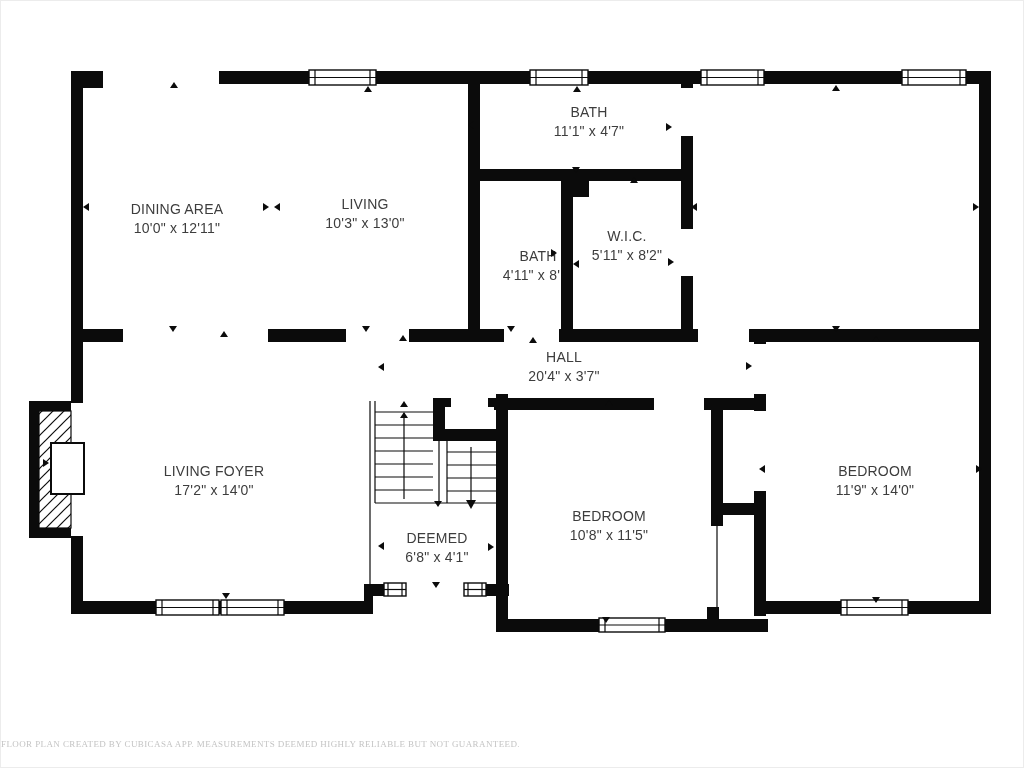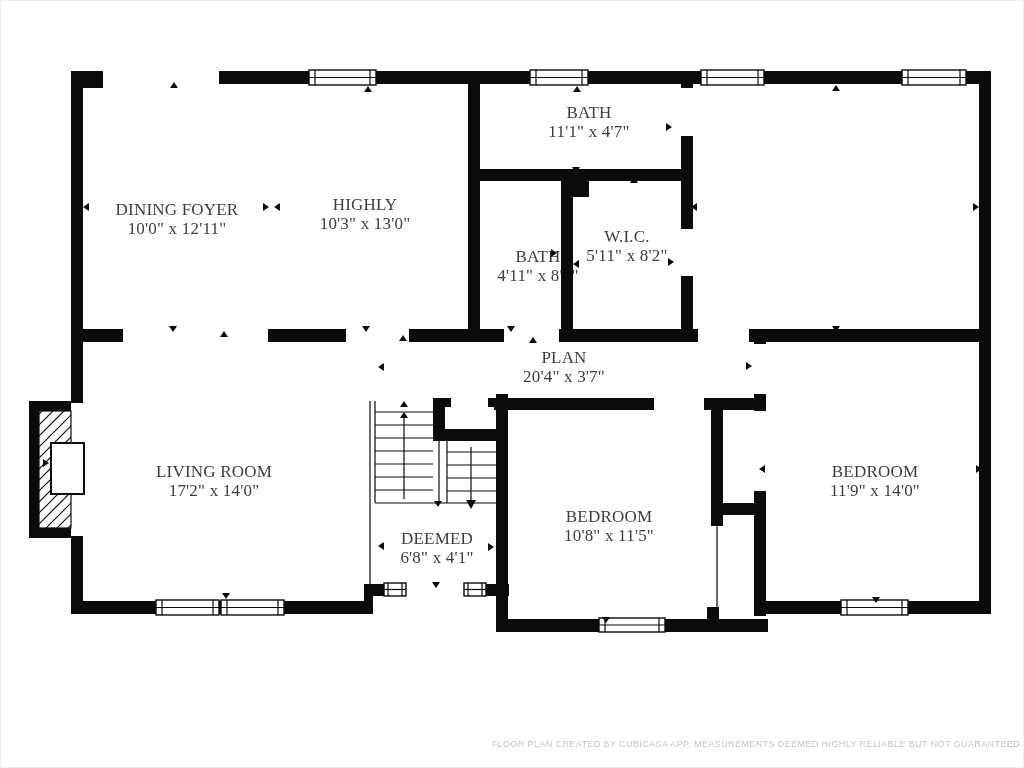--- a/index.html
+++ b/index.html
@@ -5,71 +5,71 @@
   html,body{margin:0;padding:0;background:#fff;}
   #stage{
     position:relative;width:1024px;height:768px;background:#fff;
     border:1px solid #ececec;box-sizing:border-box;overflow:hidden;
     font-family:"Liberation Sans",sans-serif;
   }
   .labels{position:absolute;inset:0;z-index:1;}
   .room-label{
     position:absolute;transform:translate(-50%,-50%);
     text-align:center;white-space:nowrap;
-    font-size:17px;line-height:19px;letter-spacing:.2px;
+    font-size:14px;line-height:19px;letter-spacing:.2px;
     color:var(--label,#3d3d3d);
-    font-family:Liberation Serif, serif;
   }
   .rname,.dims{display:block;}
   #plan-svg{position:absolute;left:0;top:0;z-index:2;}
   .wall{fill:var(--wall,#0b0b0b);}
   .win{fill:#ffffff;stroke:var(--wall,#0b0b0b);stroke-width:1.4;}
   .wl{stroke:var(--wall,#0b0b0b);stroke-width:1.2;}
   .tl{stroke:var(--wall,#0b0b0b);stroke-width:1.2;}
   .mk{fill:var(--wall,#0b0b0b);}
   .hatch-box{fill:url(#hatch);stroke:var(--wall,#0b0b0b);stroke-width:1.2;}
   .firebox{fill:#fff;stroke:var(--wall,#0b0b0b);stroke-width:2;}
   .footer{
     position:absolute;left:0;right:0;top:738px;z-index:3;
-    text-align:right;font-size:9px;letter-spacing:.4px;
+    text-align:left;font-size:9px;letter-spacing:.4px;
     color:var(--footer,#c4c4c4);
+    font-family:Liberation Serif, serif;
   }
 </style>
 </head>
 <body>
 
 <div id="stage" style="--wall: #0b0b0b; --label: #3d3d3d; --footer: #c4c4c4;">
 
   <div class="labels">
     <div class="room-label" style="left:176px;top:218px">
-      <span class="rname">DINING FOYER</span>
+      <span class="rname">DINING AREA</span>
       <span class="dims">10'0" x 12'11"</span>
     </div>
     <div class="room-label" style="left:364px;top:213px">
-      <span class="rname">HIGHLY</span>
+      <span class="rname">LIVING</span>
       <span class="dims">10'3" x 13'0"</span>
     </div>
     <div class="room-label" style="left:588px;top:121px">
       <span class="rname">BATH</span>
       <span class="dims">11'1" x 4'7"</span>
     </div>
     <div class="room-label" style="left:537px;top:265px">
       <span class="rname">BATH</span>
       <span class="dims">4'11" x 8'1"</span>
     </div>
     <div class="room-label" style="left:626px;top:245px">
       <span class="rname">W.I.C.</span>
       <span class="dims">5'11" x 8'2"</span>
     </div>
     <div class="room-label" style="left:563px;top:366px">
-      <span class="rname">PLAN</span>
+      <span class="rname">HALL</span>
       <span class="dims">20'4" x 3'7"</span>
     </div>
     <div class="room-label" style="left:213px;top:480px">
-      <span class="rname">LIVING ROOM</span>
+      <span class="rname">LIVING FOYER</span>
       <span class="dims">17'2" x 14'0"</span>
     </div>
     <div class="room-label" style="left:436px;top:547px">
       <span class="rname">DEEMED</span>
       <span class="dims">6'8" x 4'1"</span>
     </div>
     <div class="room-label" style="left:608px;top:525px">
       <span class="rname">BEDROOM</span>
       <span class="dims">10'8" x 11'5"</span>
     </div>

